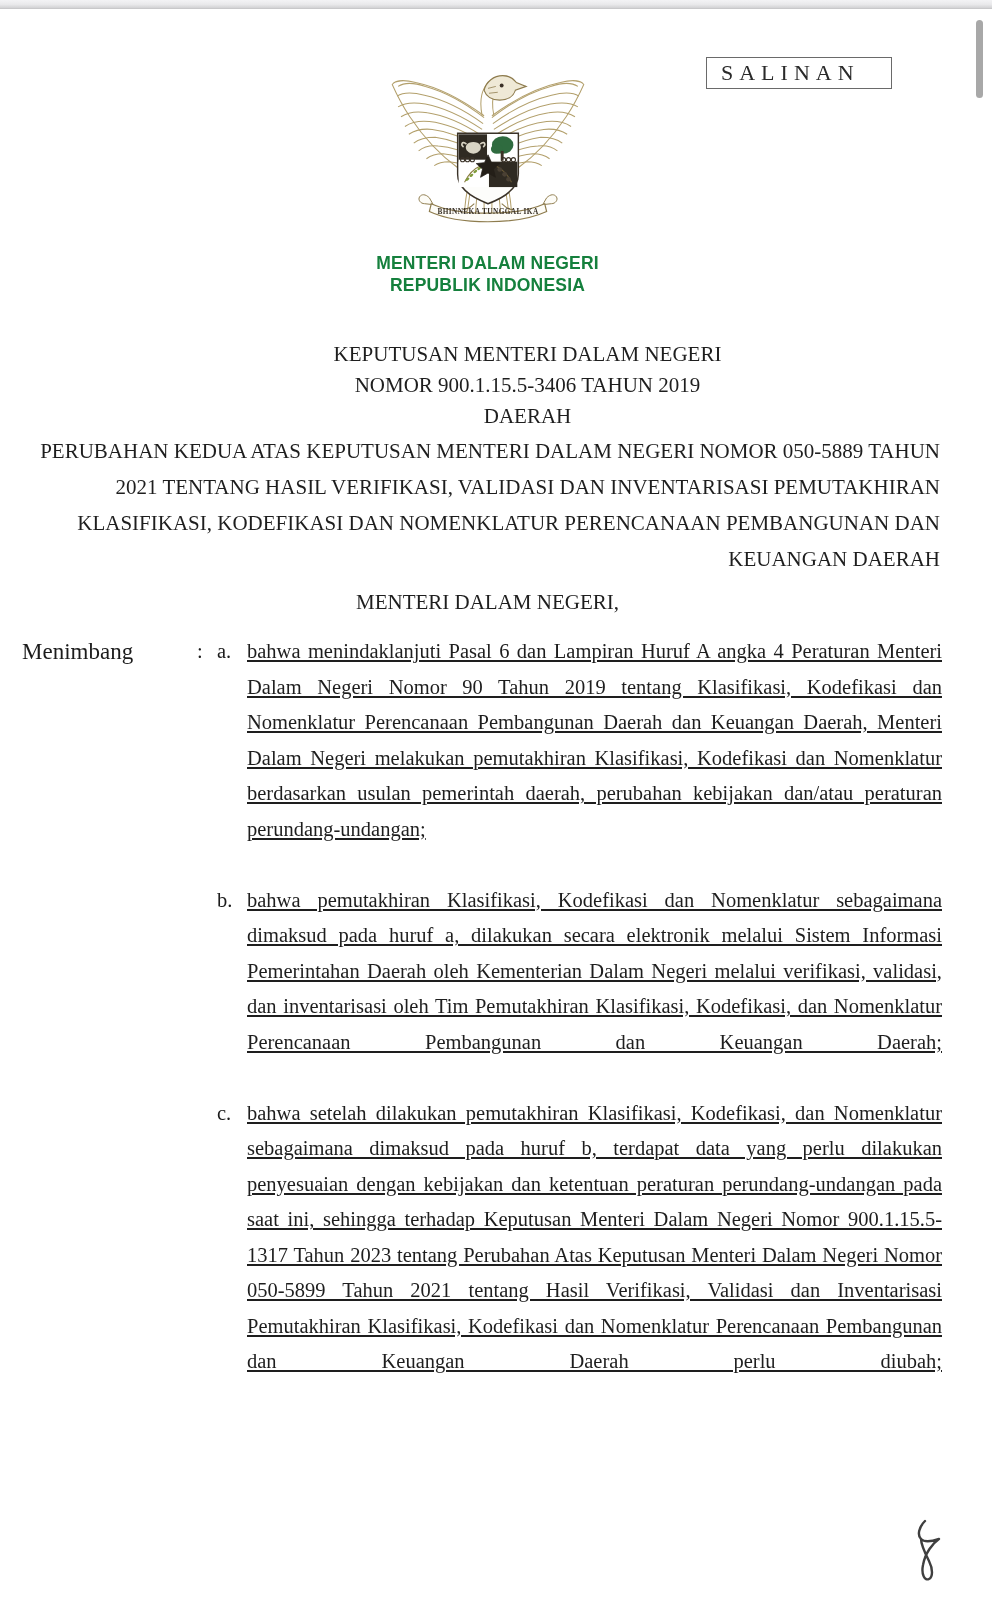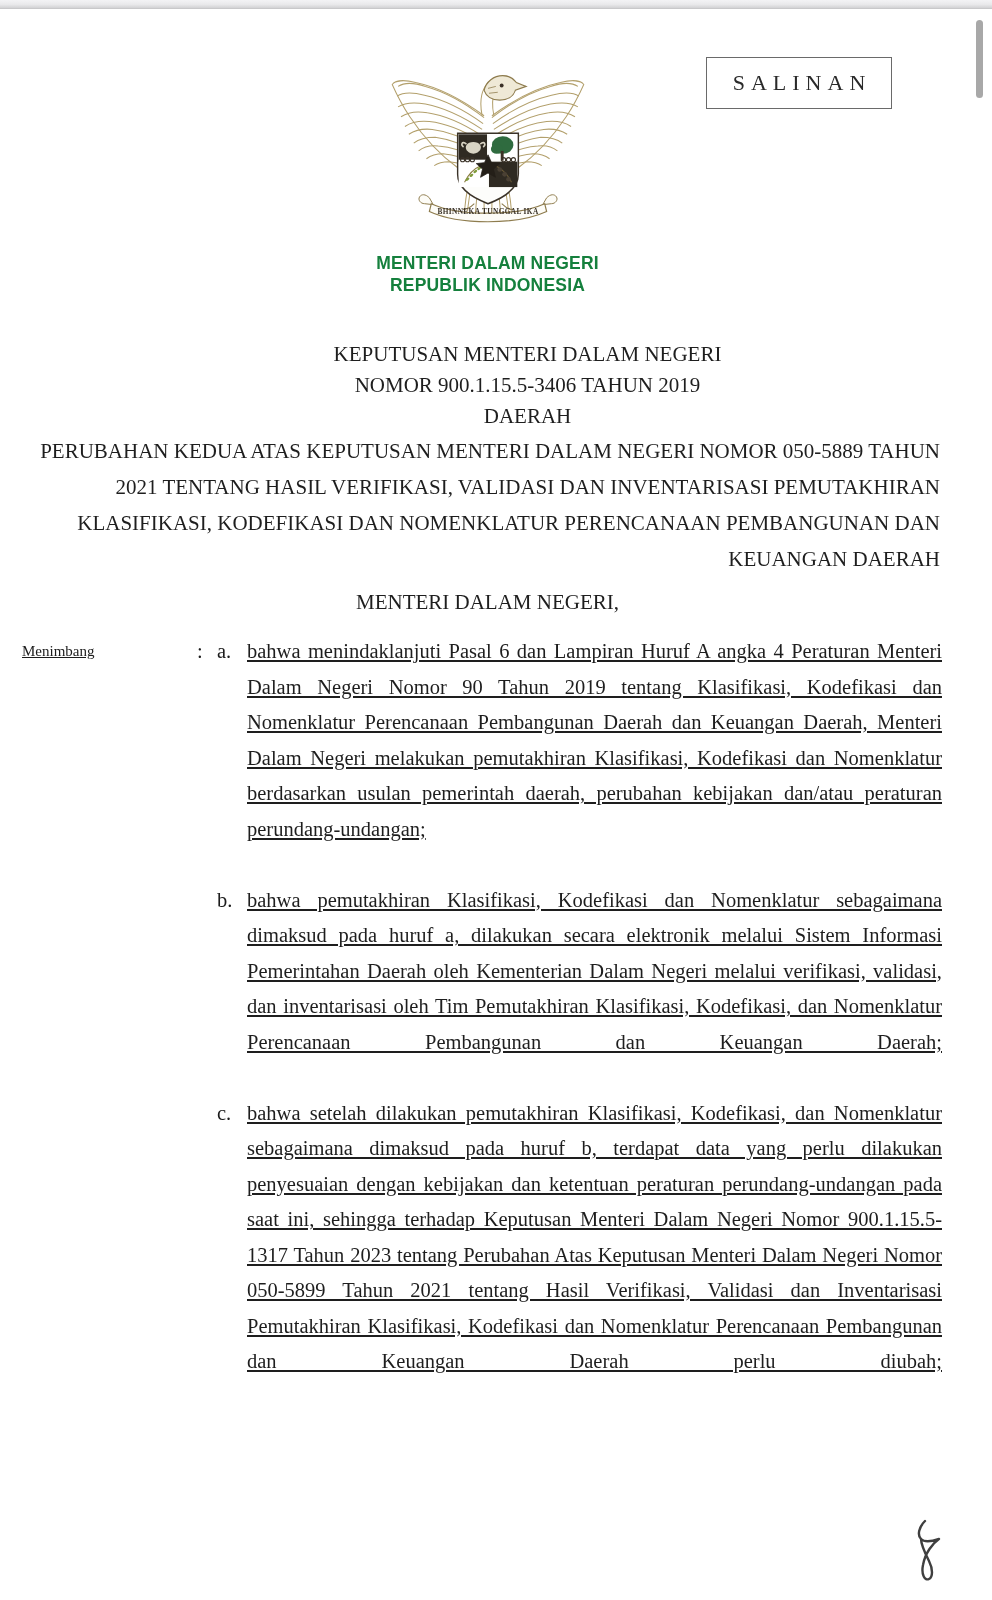--- a/index.html
+++ b/index.html
@@ -54,26 +54,27 @@
     background: #ffffff;
     box-sizing: border-box;
   }
 
   
   .salinan-box {
     position: absolute;
     top: 48px;
     left: 706px;
     width: 186px;
-    height: 52px;
+    height: 32px;
     border: 1.6px solid #6a6a6a;
     box-sizing: border-box;
     display: flex;
     align-items: center;
-    justify-content: center;
+    justify-content: flex-start;
+    padding-left: 8px;
   }
   .salinan-text {
     font-family: "Liberation Serif", "DejaVu Serif", serif;
     font-size: 22px;
     letter-spacing: 6px;
     text-indent: 6px;
     color: #2a2a2a;
     white-space: nowrap;
   }
 
@@ -147,23 +148,22 @@
     left: 22px;
     width: 920px;
   }
   .considering-row {
     display: flex;
     align-items: flex-start;
   }
   .considering-label {
     width: 175px;
     flex: 0 0 175px;
-    font-size: 15px;
+    font-size: 23px;
     line-height: 35.5px;
-    text-decoration: underline;
   }
   .considering-colon {
     width: 20px;
     flex: 0 0 20px;
     font-size: 20.5px;
     line-height: 35.5px;
   }
   .clause-list {
     flex: 1 1 auto;
   }

